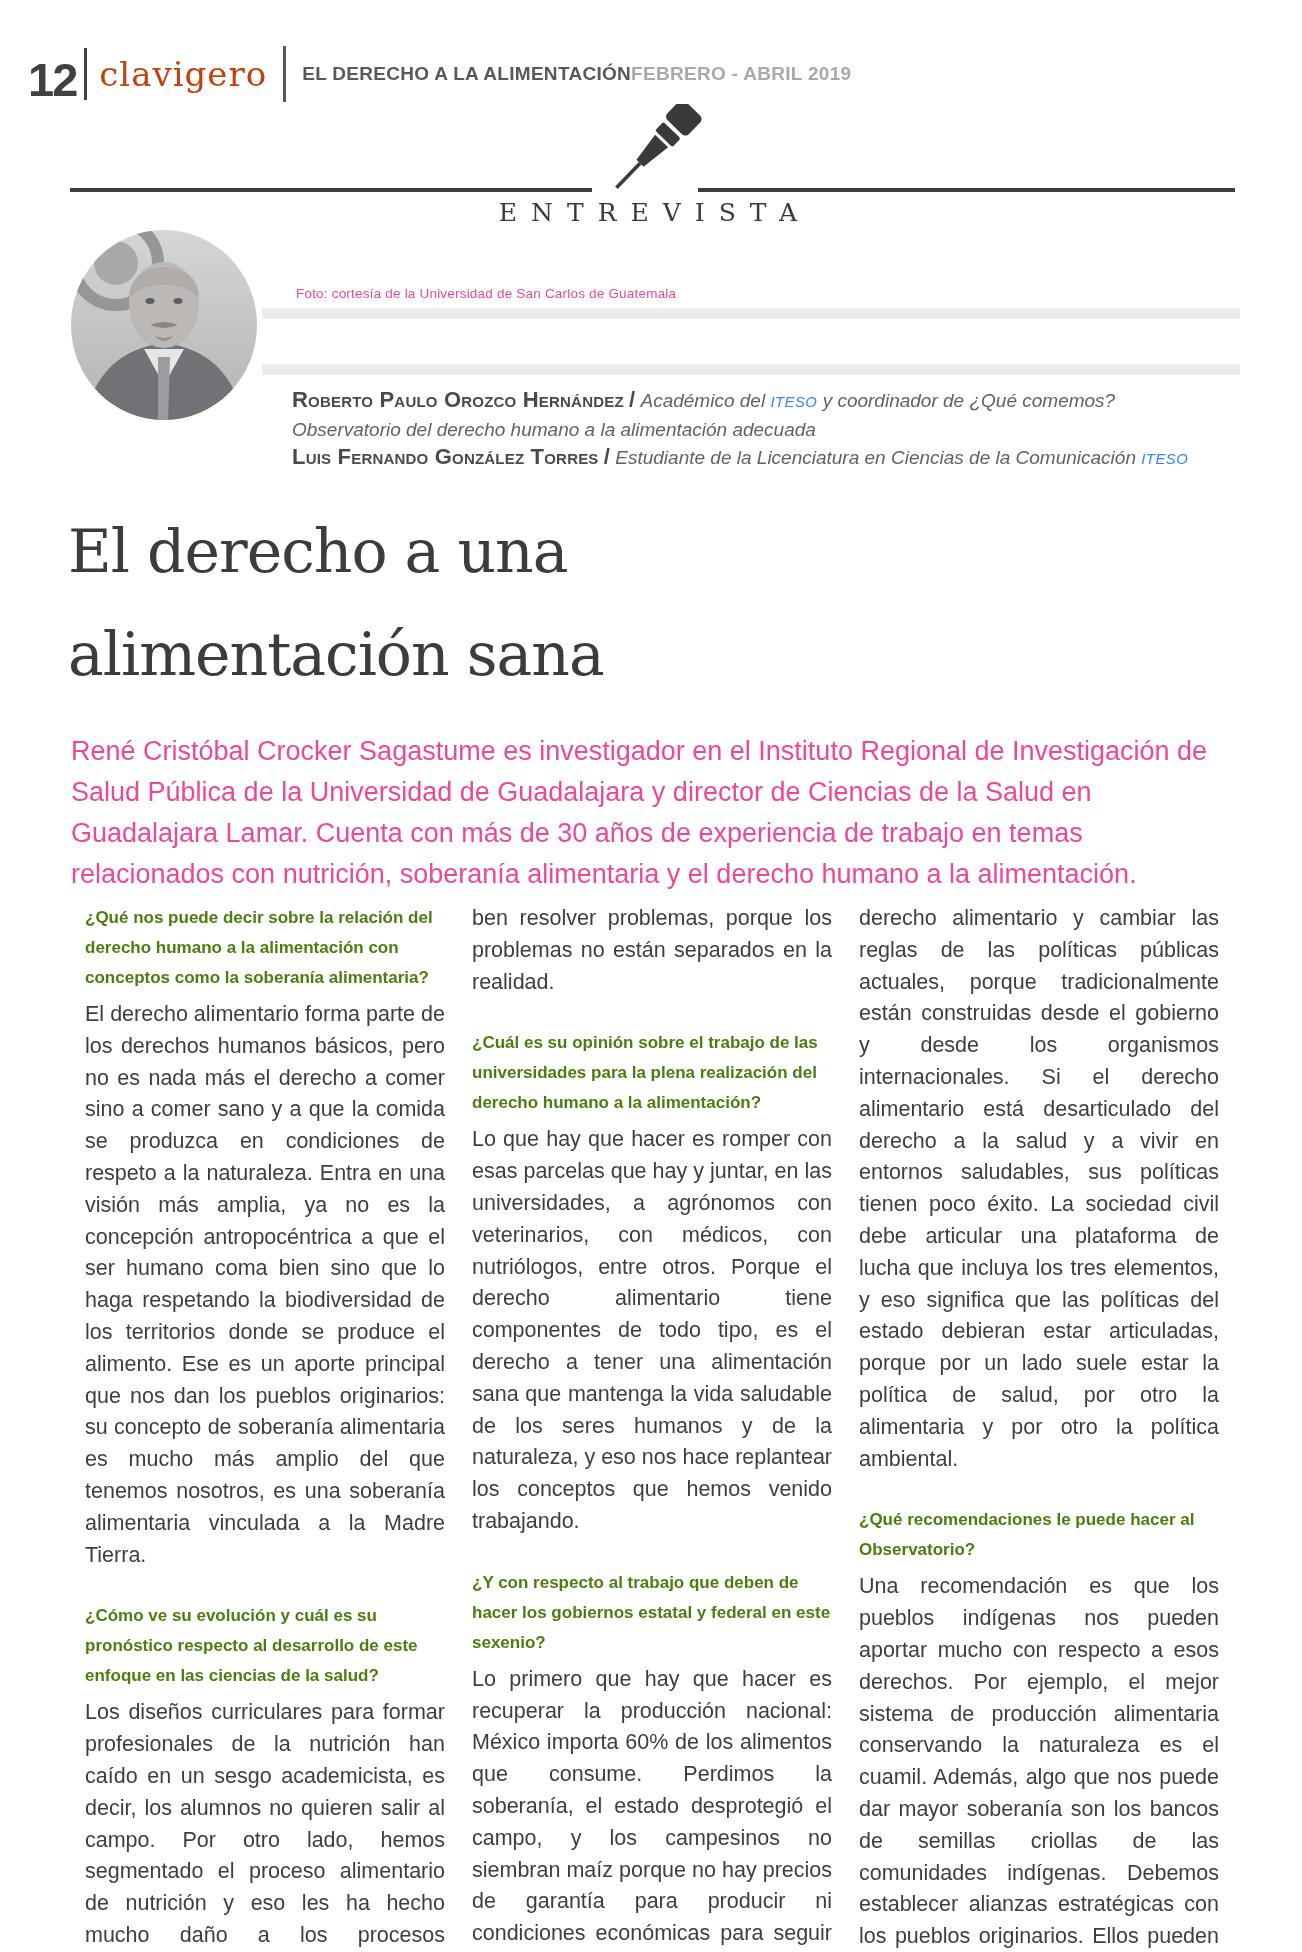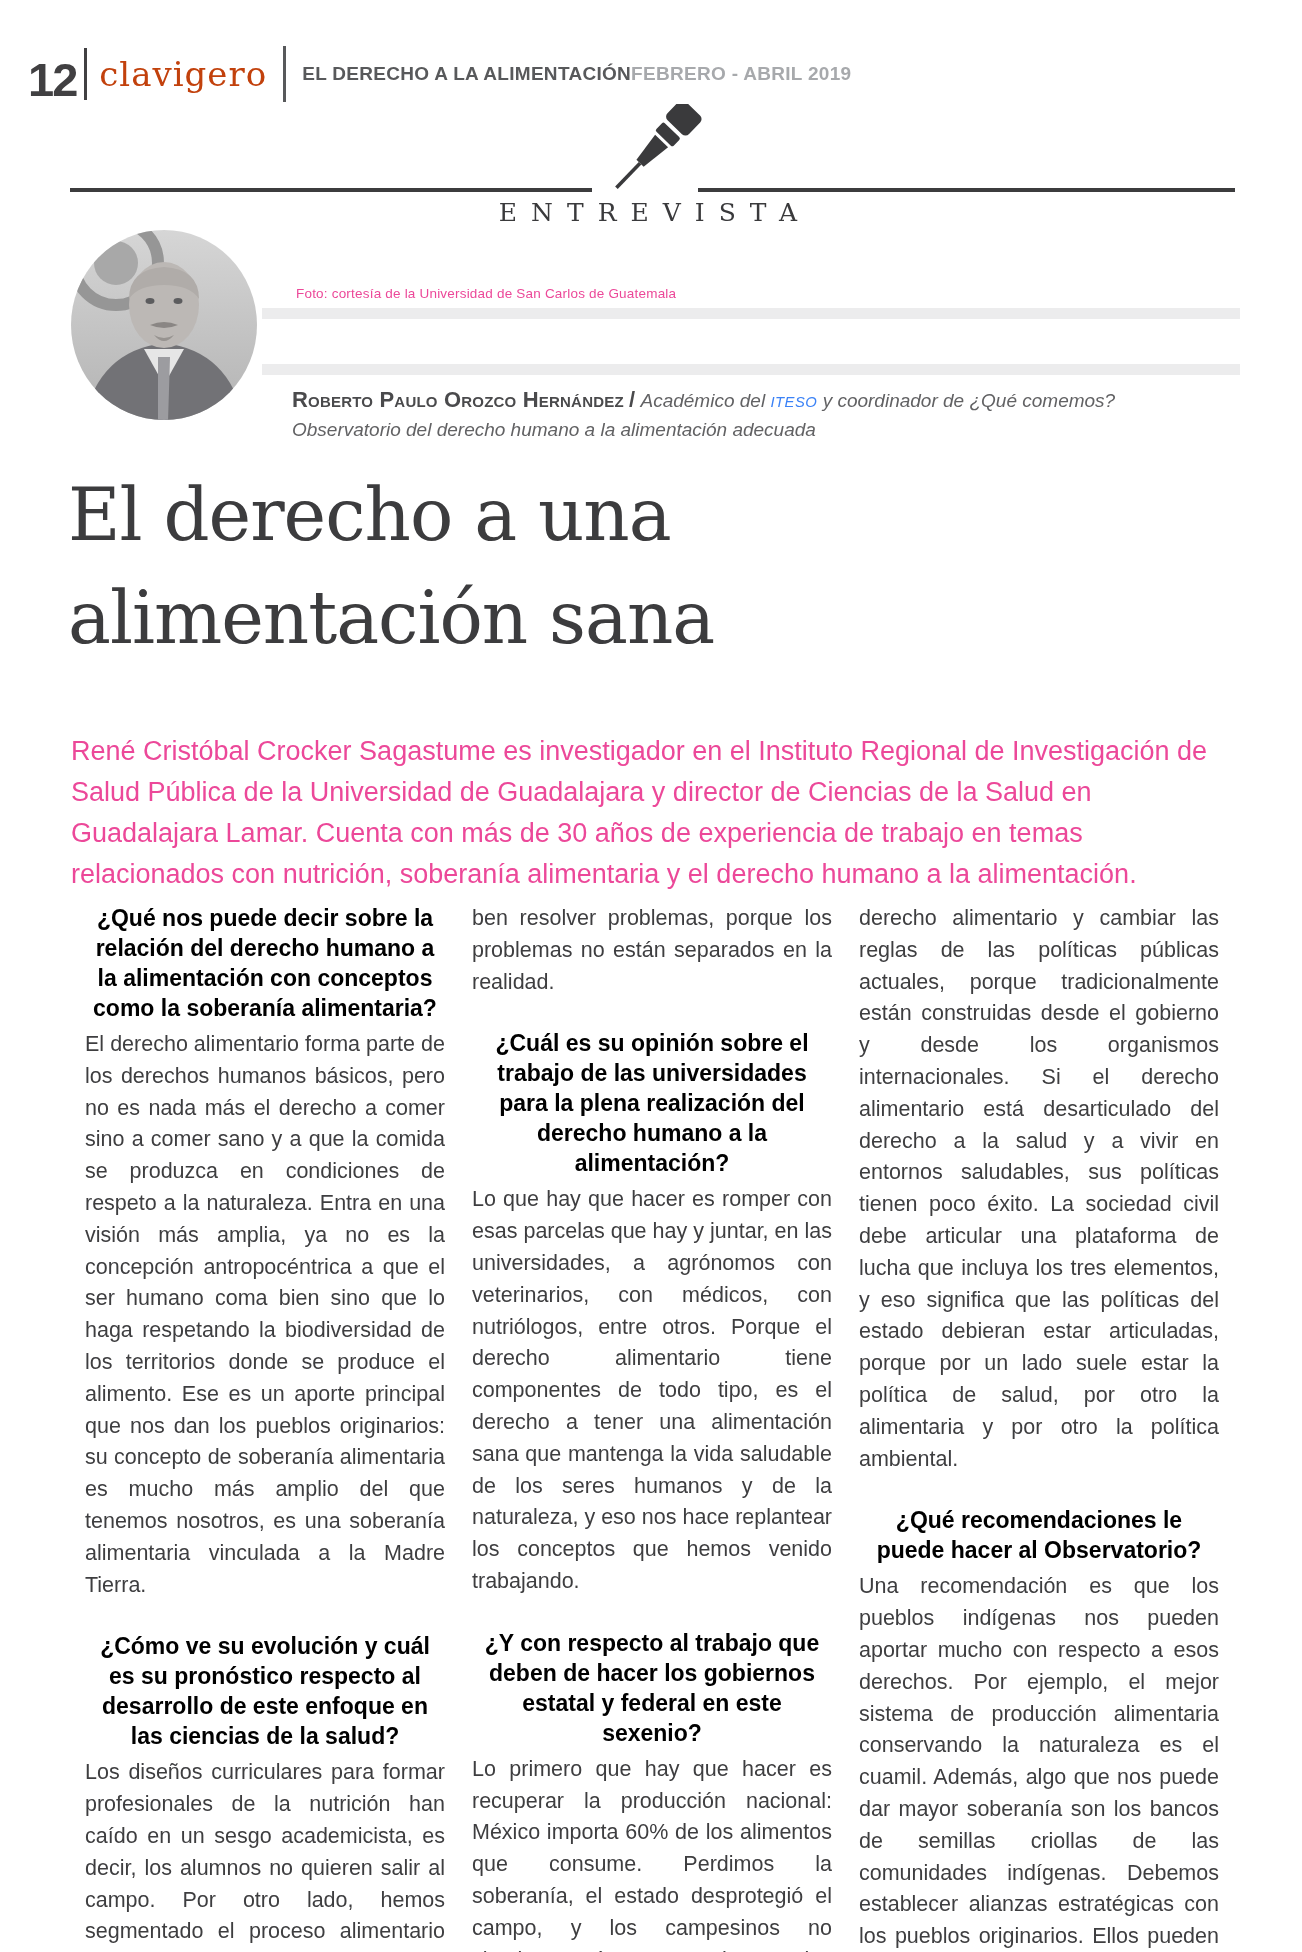--- a/index.html
+++ b/index.html
@@ -46,37 +46,37 @@
 
   .bylines { position: absolute; left: 292px; top: 386px; width: 940px; }
   .byline-line { font-size: 19px; color: #5a5a5c; line-height: 27px; }
   .byline-name { font-variant: small-caps; font-weight: bold; font-size: 22px; color: #4a4a4c; letter-spacing: 0.2px; }
   .byline-sep { font-weight: bold; font-size: 22px; color: #4a4a4c; }
   .byline-role { font-style: italic; color: #626264; }
   .iteso { font-size: 0.78em; letter-spacing: 0.5px; color: #3b82f6; text-align: right; }
 
   
   .headline {
-    position: absolute; left: 68px; top: 464px;
+    position: absolute; left: 68px; top: 500px;
     font-family: "DejaVu Serif", serif; font-weight: normal;
-    font-size: 72px; line-height: 103px; color: #3c3c3e; letter-spacing: -1px;
+    font-size: 60px; line-height: 103px; color: #3c3c3e; letter-spacing: -1px;
   }
 
   
   .intro {
     position: absolute; left: 71px; top: 731px; width: 1155px;
     font-size: 27px; line-height: 41px; color: #ec4899;
   }
 
   
   .columns { position: absolute; left: 85px; top: 903px; width: 1133px; display: flex; gap: 27px; }
   .col { flex: 0 0 360px; width: 360px; }
   .col p.q {
-    margin: 30px 0 6px 0; font-size: 23px; line-height: 30px;
-    font-weight: bold; color: #000000; text-align: center;
+    margin: 30px 0 6px 0; font-size: 17px; line-height: 30px;
+    font-weight: bold; color: #4d7c0f; text-align: left;
   }
   .col p.q:first-child { margin-top: 0; }
   .col p.a {
     margin: 0; font-size: 21.5px; line-height: 31.8px;
     color: #3e3e40; text-align: justify;
   }
 </style>
 </head>
 <body>
 
@@ -147,20 +147,28 @@
       <span class="byline-sep">/</span>
       <span class="byline-role">
         <span>Académico del</span>
         <span class="iteso">ITESO</span>
         <span>y coordinador de ¿Qué comemos?</span>
       </span>
     </div>
     <div class="byline-line">
       <span class="byline-role">Observatorio del derecho humano a la alimentación adecuada</span>
     </div>
+    <div class="byline-line">
+      <span class="byline-name">Luis Fernando González Torres</span>
+      <span class="byline-sep">/</span>
+      <span class="byline-role">
+        <span>Estudiante de la Licenciatura en Ciencias de la Comunicación</span>
+        <span class="iteso">ITESO</span>
+      </span>
+    </div>
   </div>
 
   <div class="headline">
     <div>El derecho a una</div>
     <div>alimentación sana</div>
   </div>
 
   <div class="intro">René Cristóbal Crocker Sagastume es investigador en el Instituto Regional de Investigación de Salud Pública de la Universidad de Guadalajara y director de Ciencias de la Salud en Guadalajara Lamar. Cuenta con más de 30 años de experiencia de trabajo en temas relacionados con nutrición, soberanía alimentaria y el derecho humano a la alimentación.</div>
 
   <div class="columns">

